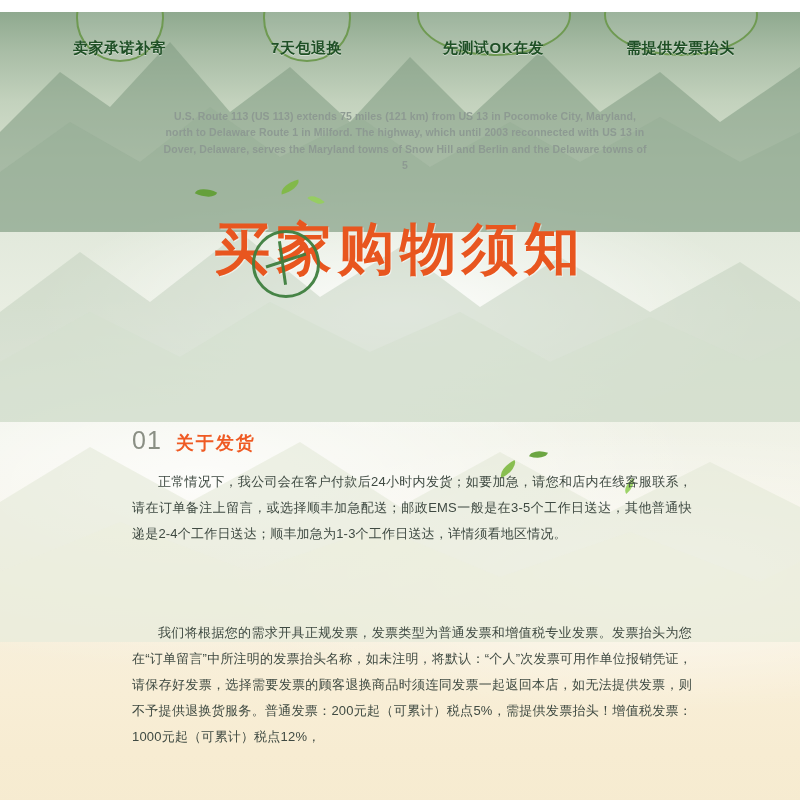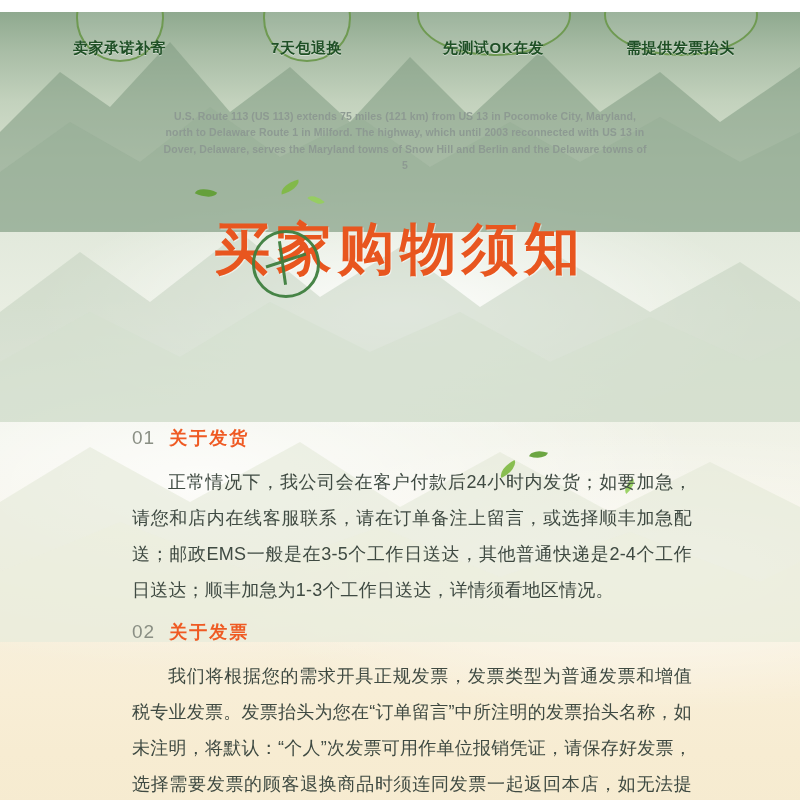--- a/index.html
+++ b/index.html
@@ -181,34 +181,34 @@
     left: 132px;
     width: 560px;
   }
   .sec-head {
     display: flex;
     align-items: baseline;
     gap: 14px;
     margin-bottom: 14px;
   }
   .sec-num {
-    font-size: 19px;
+    font-size: 25px;
     color: #8a8f84;
     font-weight: normal;
     letter-spacing: 1px;
     text-align: center;
   }
   .sec-title {
     font-size: 18px;
     color: #ef5a23;
     font-weight: bold;
     letter-spacing: 2px;
   }
   .sec-body {
-    font-size: 18px;
+    font-size: 13px;
     line-height: 2.0;
     color: #3f4a42;
     text-indent: 2em;
     text-align: justify;
     letter-spacing: 0.2px;
   }
 
   #sec-01 { top: 414px; }
   #sec-02 { top: 608px; }
 </style>
@@ -273,20 +273,16 @@
 
   <div class="section" id="sec-01">
     <div class="sec-head">
       <span class="sec-num">01</span>
       <span class="sec-title">关于发货</span>
     </div>
     <div class="sec-body">正常情况下，我公司会在客户付款后24小时内发货；如要加急，请您和店内在线客服联系，请在订单备注上留言，或选择顺丰加急配送；邮政EMS一般是在3-5个工作日送达，其他普通快递是2-4个工作日送达；顺丰加急为1-3个工作日送达，详情须看地区情况。</div>
   </div>
 
   <div class="section" id="sec-02">
-    <div class="sec-head">
-      <span class="sec-num">02</span>
-      <span class="sec-title">关于发票</span>
-    </div>
     <div class="sec-body">我们将根据您的需求开具正规发票，发票类型为普通发票和增值税专业发票。发票抬头为您在“订单留言”中所注明的发票抬头名称，如未注明，将默认：“个人”次发票可用作单位报销凭证，请保存好发票，选择需要发票的顾客退换商品时须连同发票一起返回本店，如无法提供发票，则不予提供退换货服务。普通发票：200元起（可累计）税点5%，需提供发票抬头！增值税发票：1000元起（可累计）税点12%，</div>
   </div>
 
 </div>
 
 </body></html>

